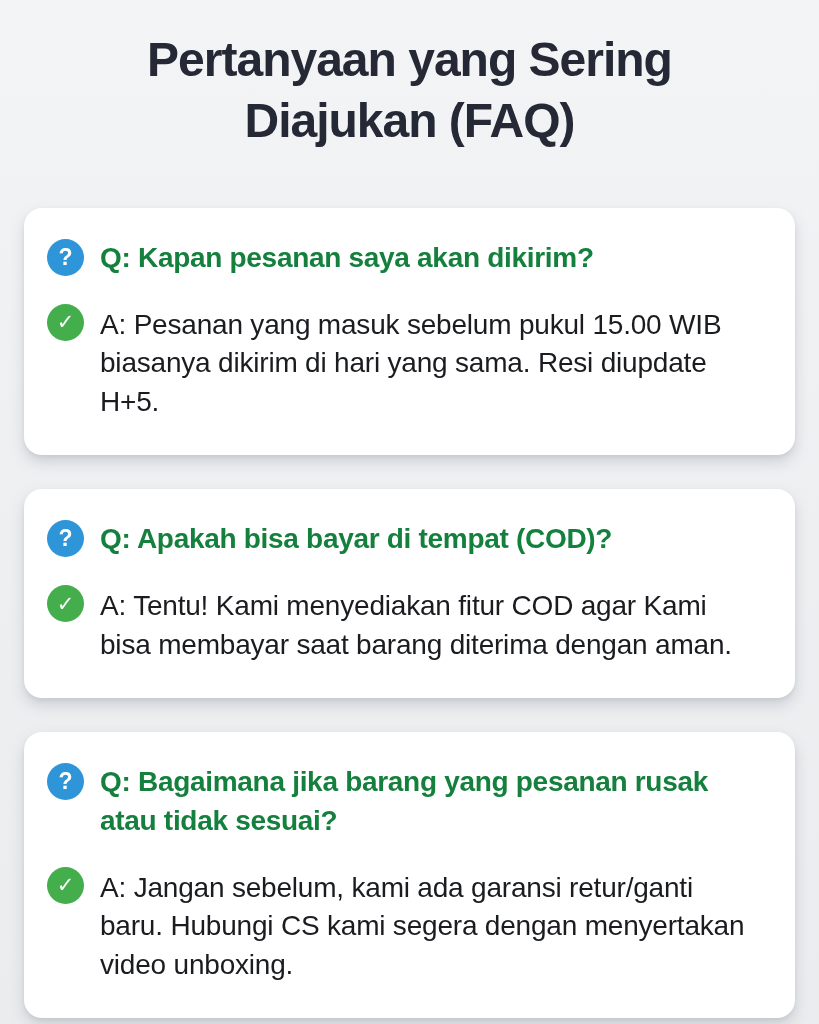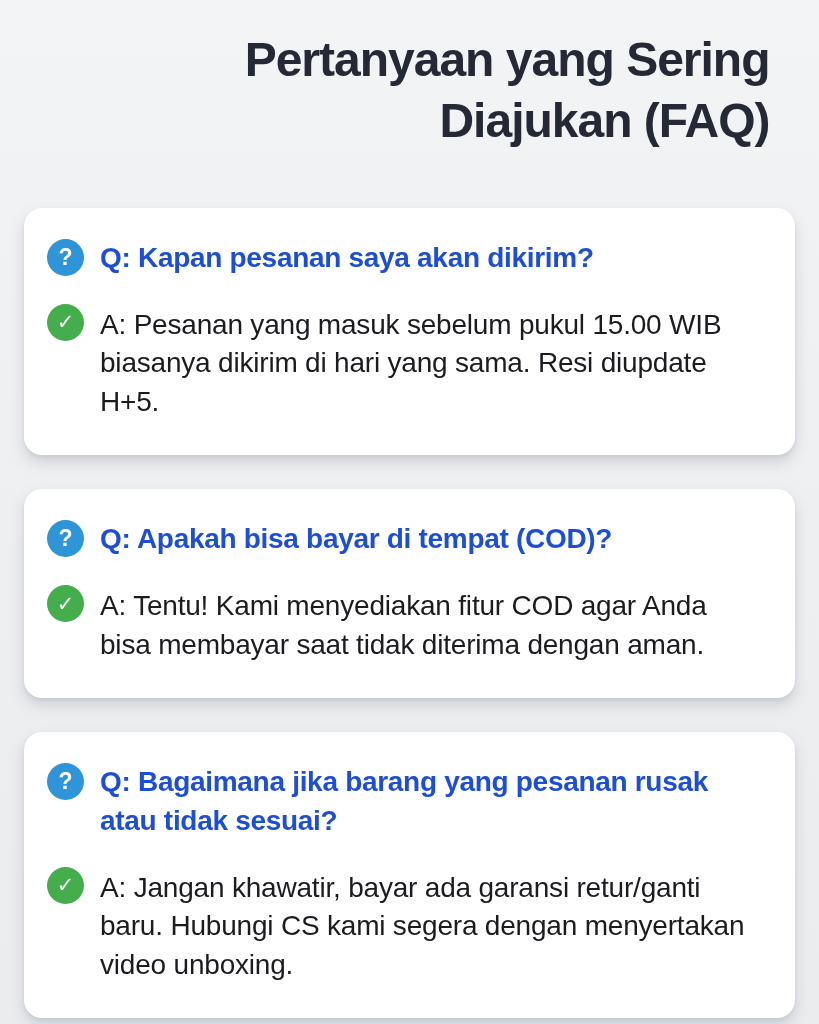--- a/index.html
+++ b/index.html
@@ -17,21 +17,21 @@
   }
   .page {
     width: 819px;
     height: 1024px;
     box-sizing: border-box;
     padding-top: 30px;
   }
   h1.page-title {
     margin: 0 auto;
     max-width: 720px;
-    text-align: right;
+    text-align: center;
     font-size: 48px;
     line-height: 1.27;
     font-weight: bold;
     letter-spacing: -1px;
     color: #242935;
   }
   .cards {
     margin-top: 56px;
     display: flex;
     flex-direction: column;
@@ -71,21 +71,21 @@
     margin-top: 1px;
   }
   .badge.a {
     background: #43ae4b;
     font-size: 21px;
   }
   .q-text {
     font-size: 28px;
     line-height: 1.38;
     font-weight: bold;
-    color: #1d4ed8;
+    color: #15803d;
     letter-spacing: -0.3px;
     padding-top: 1px;
   }
   .a-text {
     font-size: 28px;
     line-height: 1.38;
     font-weight: normal;
     color: #1a1c20;
     letter-spacing: -0.2px;
     padding-top: 2px;
@@ -112,29 +112,29 @@
       </div>
     </div>
 
     <div class="card">
       <div class="row">
         <span class="badge q">?</span>
         <div class="q-text">Q: Apakah bisa bayar di tempat (COD)?</div>
       </div>
       <div class="row">
         <span class="badge a">✓</span>
-        <div class="a-text">A: Tentu! Kami menyediakan fitur COD agar Anda bisa membayar saat tidak diterima dengan aman.</div>
+        <div class="a-text">A: Tentu! Kami menyediakan fitur COD agar Kami bisa membayar saat barang diterima dengan aman.</div>
       </div>
     </div>
 
     <div class="card">
       <div class="row">
         <span class="badge q">?</span>
         <div class="q-text">Q: Bagaimana jika barang yang pesanan rusak atau tidak sesuai?</div>
       </div>
       <div class="row">
         <span class="badge a">✓</span>
-        <div class="a-text">A: Jangan khawatir, bayar ada garansi retur/​ganti baru. Hubungi CS kami segera dengan menyertakan video unboxing.</div>
+        <div class="a-text">A: Jangan sebelum, kami ada garansi retur/​ganti baru. Hubungi CS kami segera dengan menyertakan video unboxing.</div>
       </div>
     </div>
 
   </div>
 </div>
 
 </body></html>

